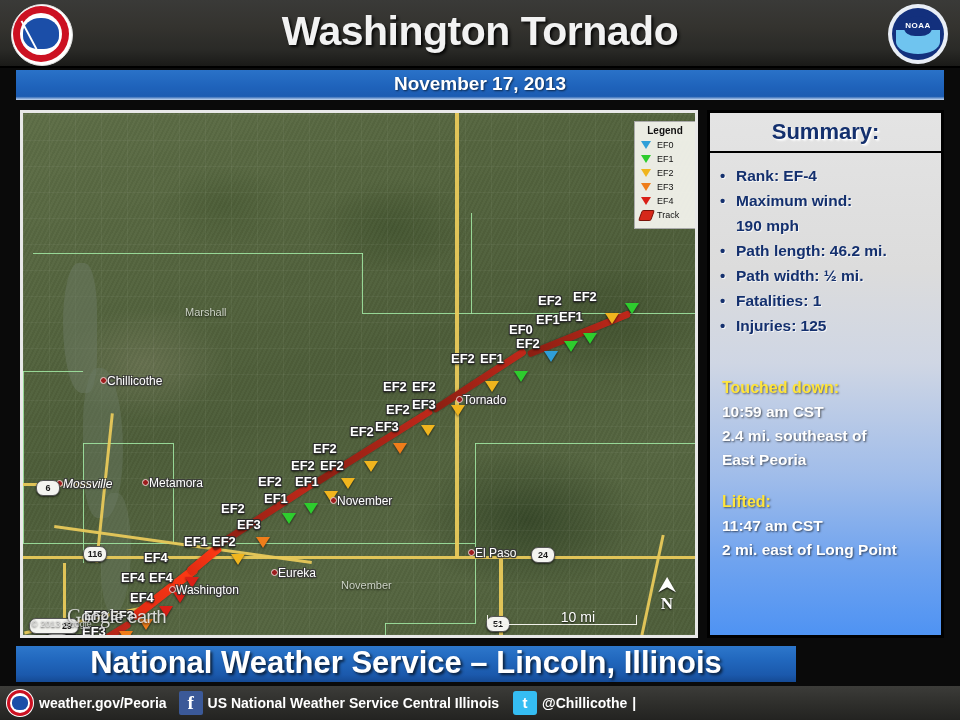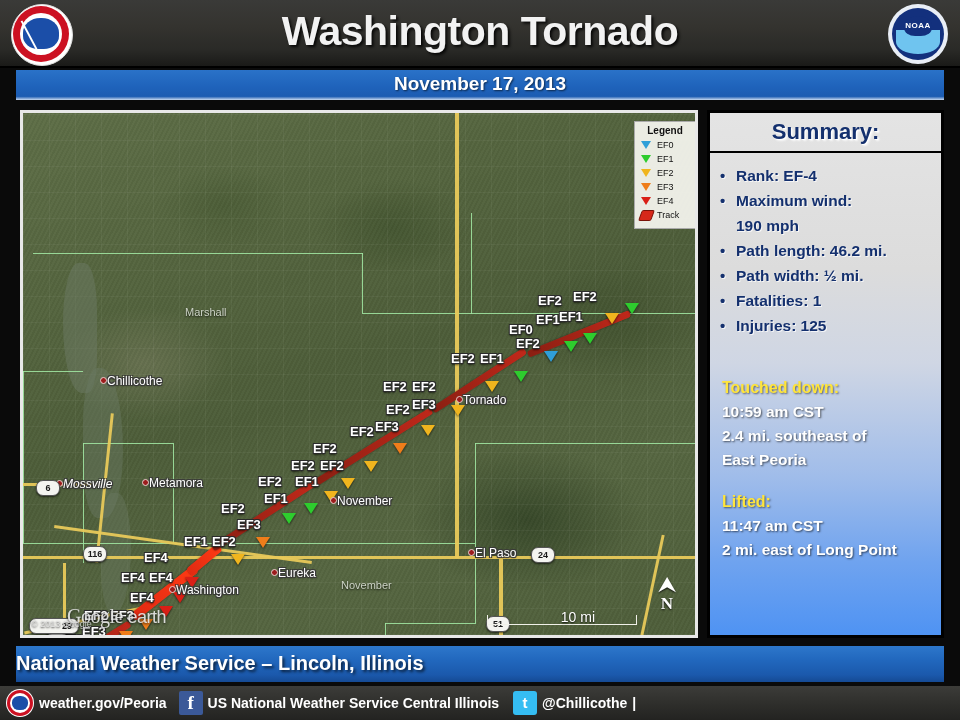--- a/index.html
+++ b/index.html
@@ -388,25 +388,25 @@
     font-size: 15.5px;
     font-weight: bold;
     line-height: 24px;
     text-shadow: 1px 1px 2px rgba(0,0,0,.6);
   }
   .timing-gap { height: 18px; }
 
   
   .footer-band {
     position: absolute; left: 16px; top: 646px;
-    width: 928px; height: 36px;
+    width: 780px; height: 36px;
     background: linear-gradient(180deg,#2d77cb 0%,#2167bd 40%,#1b59ac 80%,#154a94 100%);
     color: #ffffff;
-    text-align: left;
-    font-size: 20px;
+    text-align: center;
+    font-size: 31px;
     font-weight: bold;
     line-height: 34px;
     text-shadow: 2px 2px 3px rgba(0,0,0,.7);
     box-sizing: border-box;
   }
   .footer-bar {
     position: absolute; left: 0; top: 686px;
     width: 960px; height: 34px;
     background: linear-gradient(180deg,#3c3c39 0%,#2f2f2c 50%,#232321 100%);
     display: flex;

